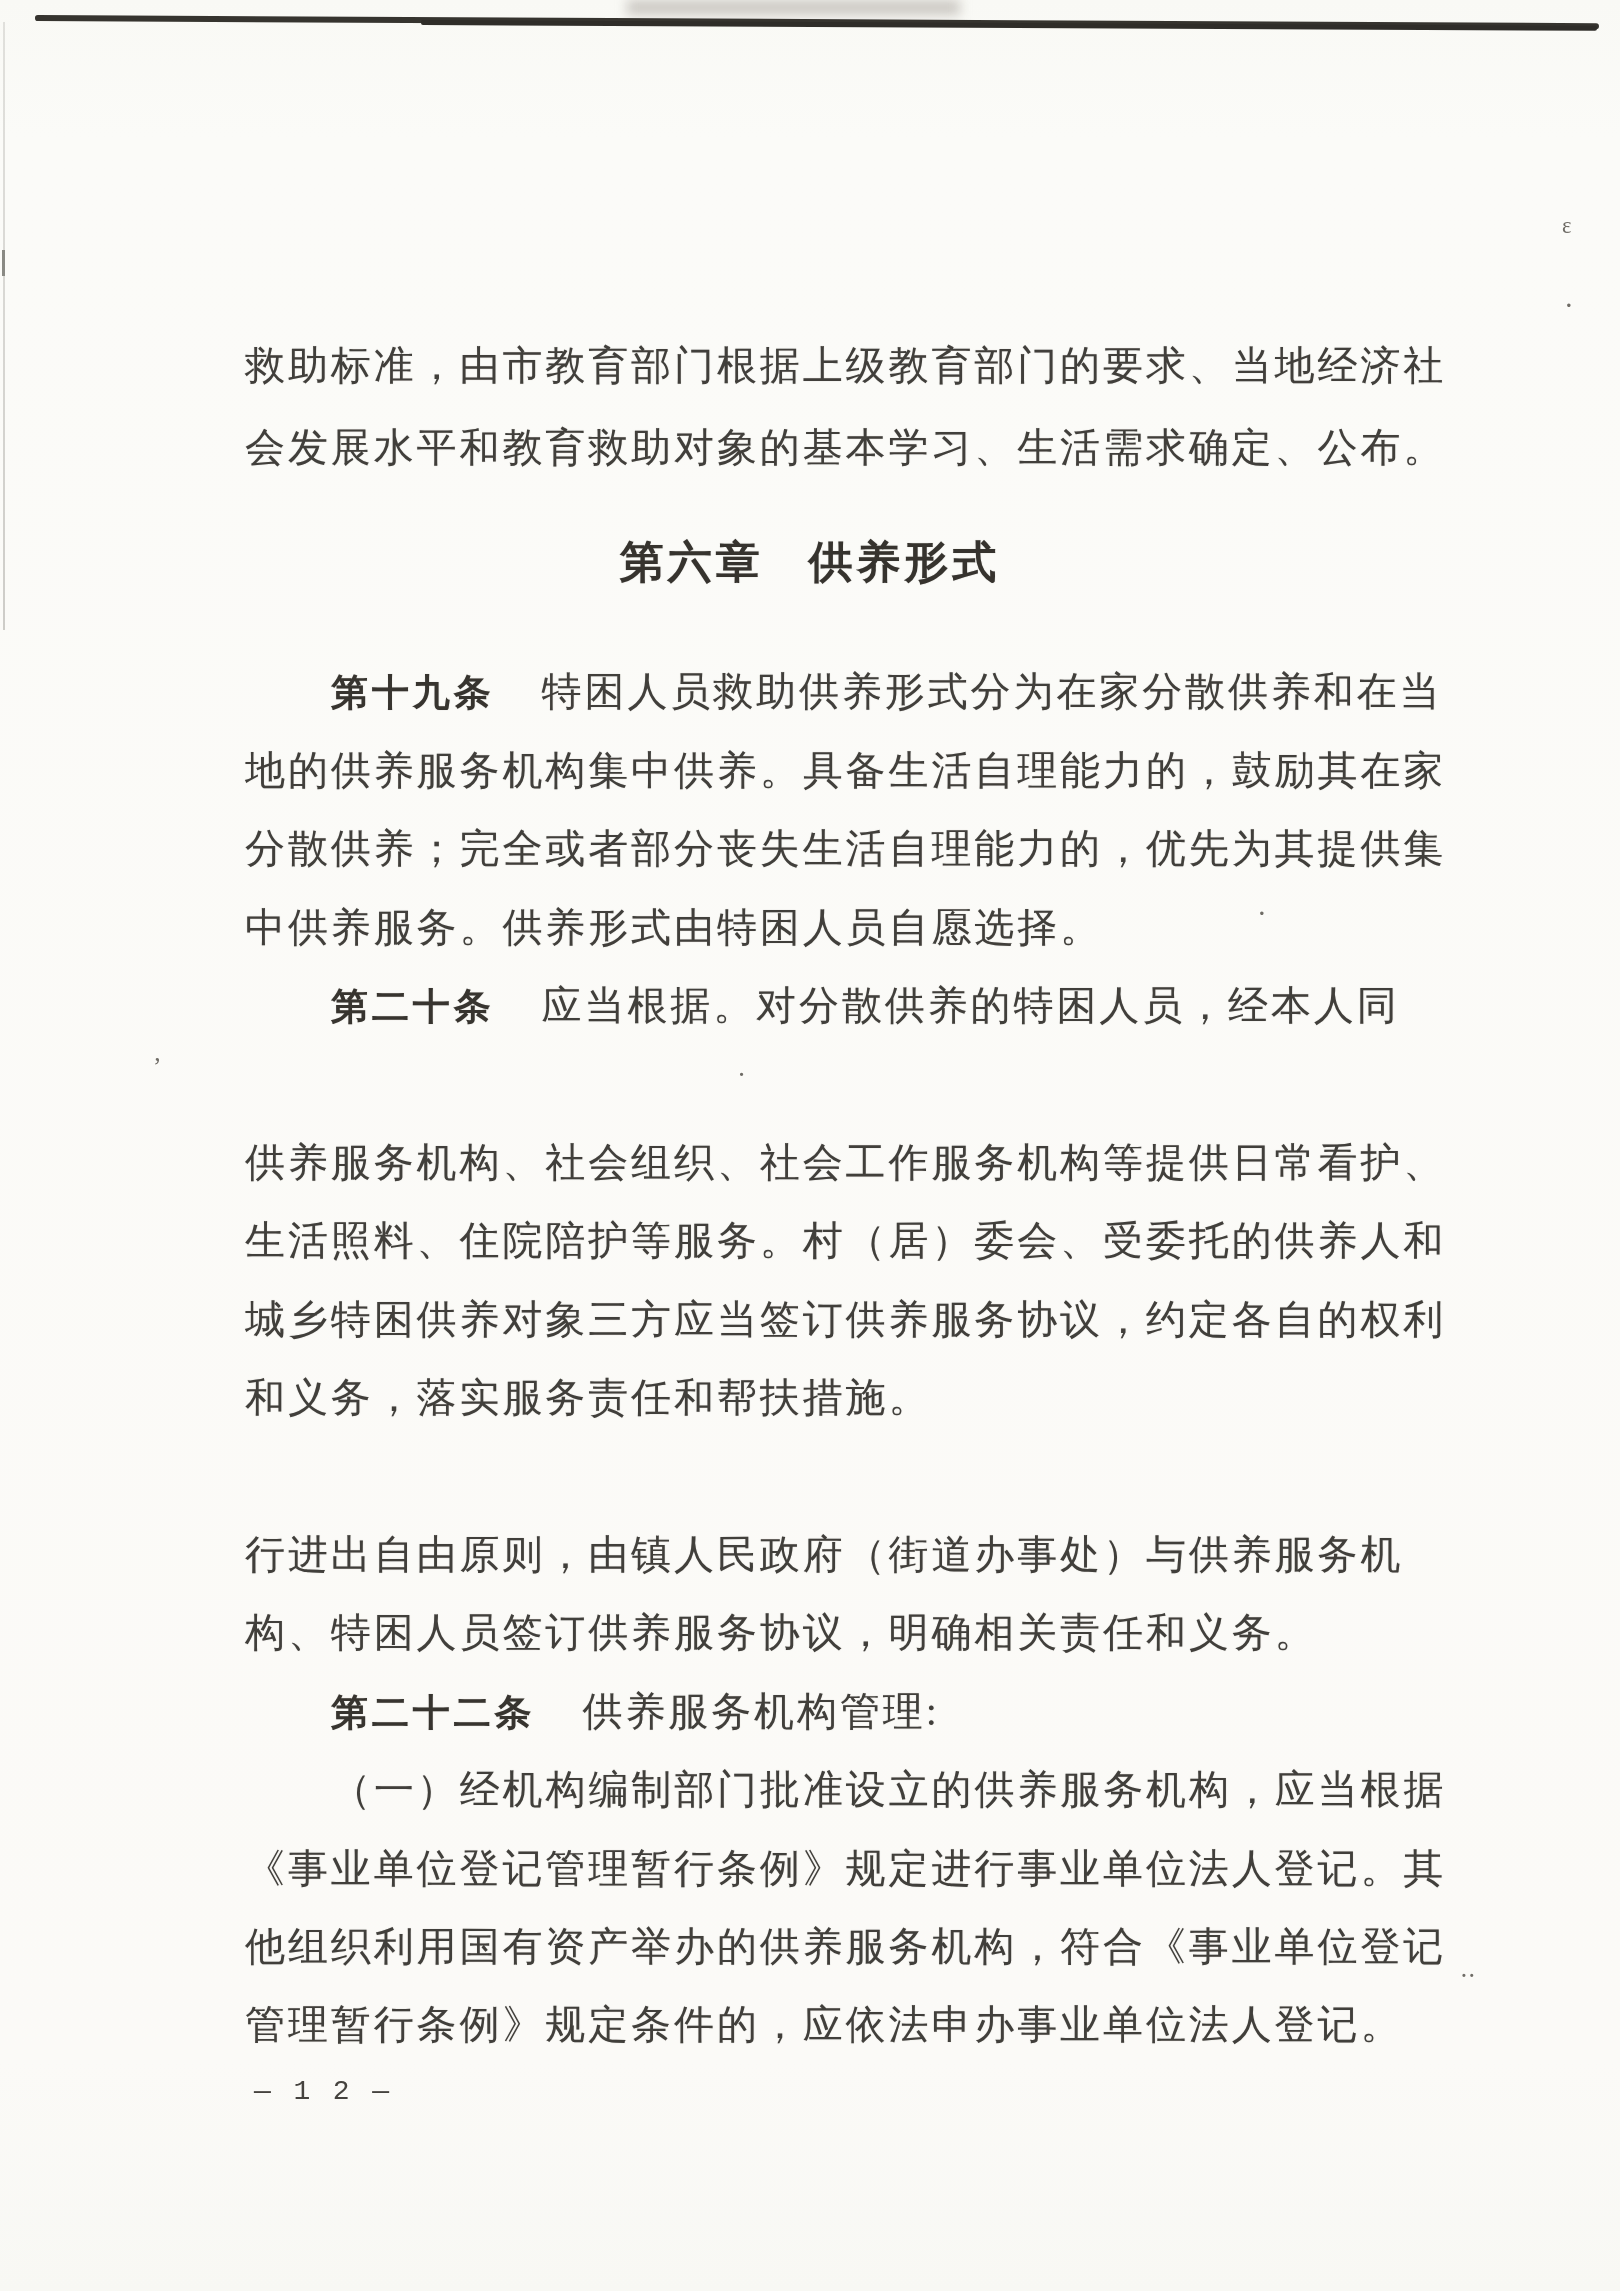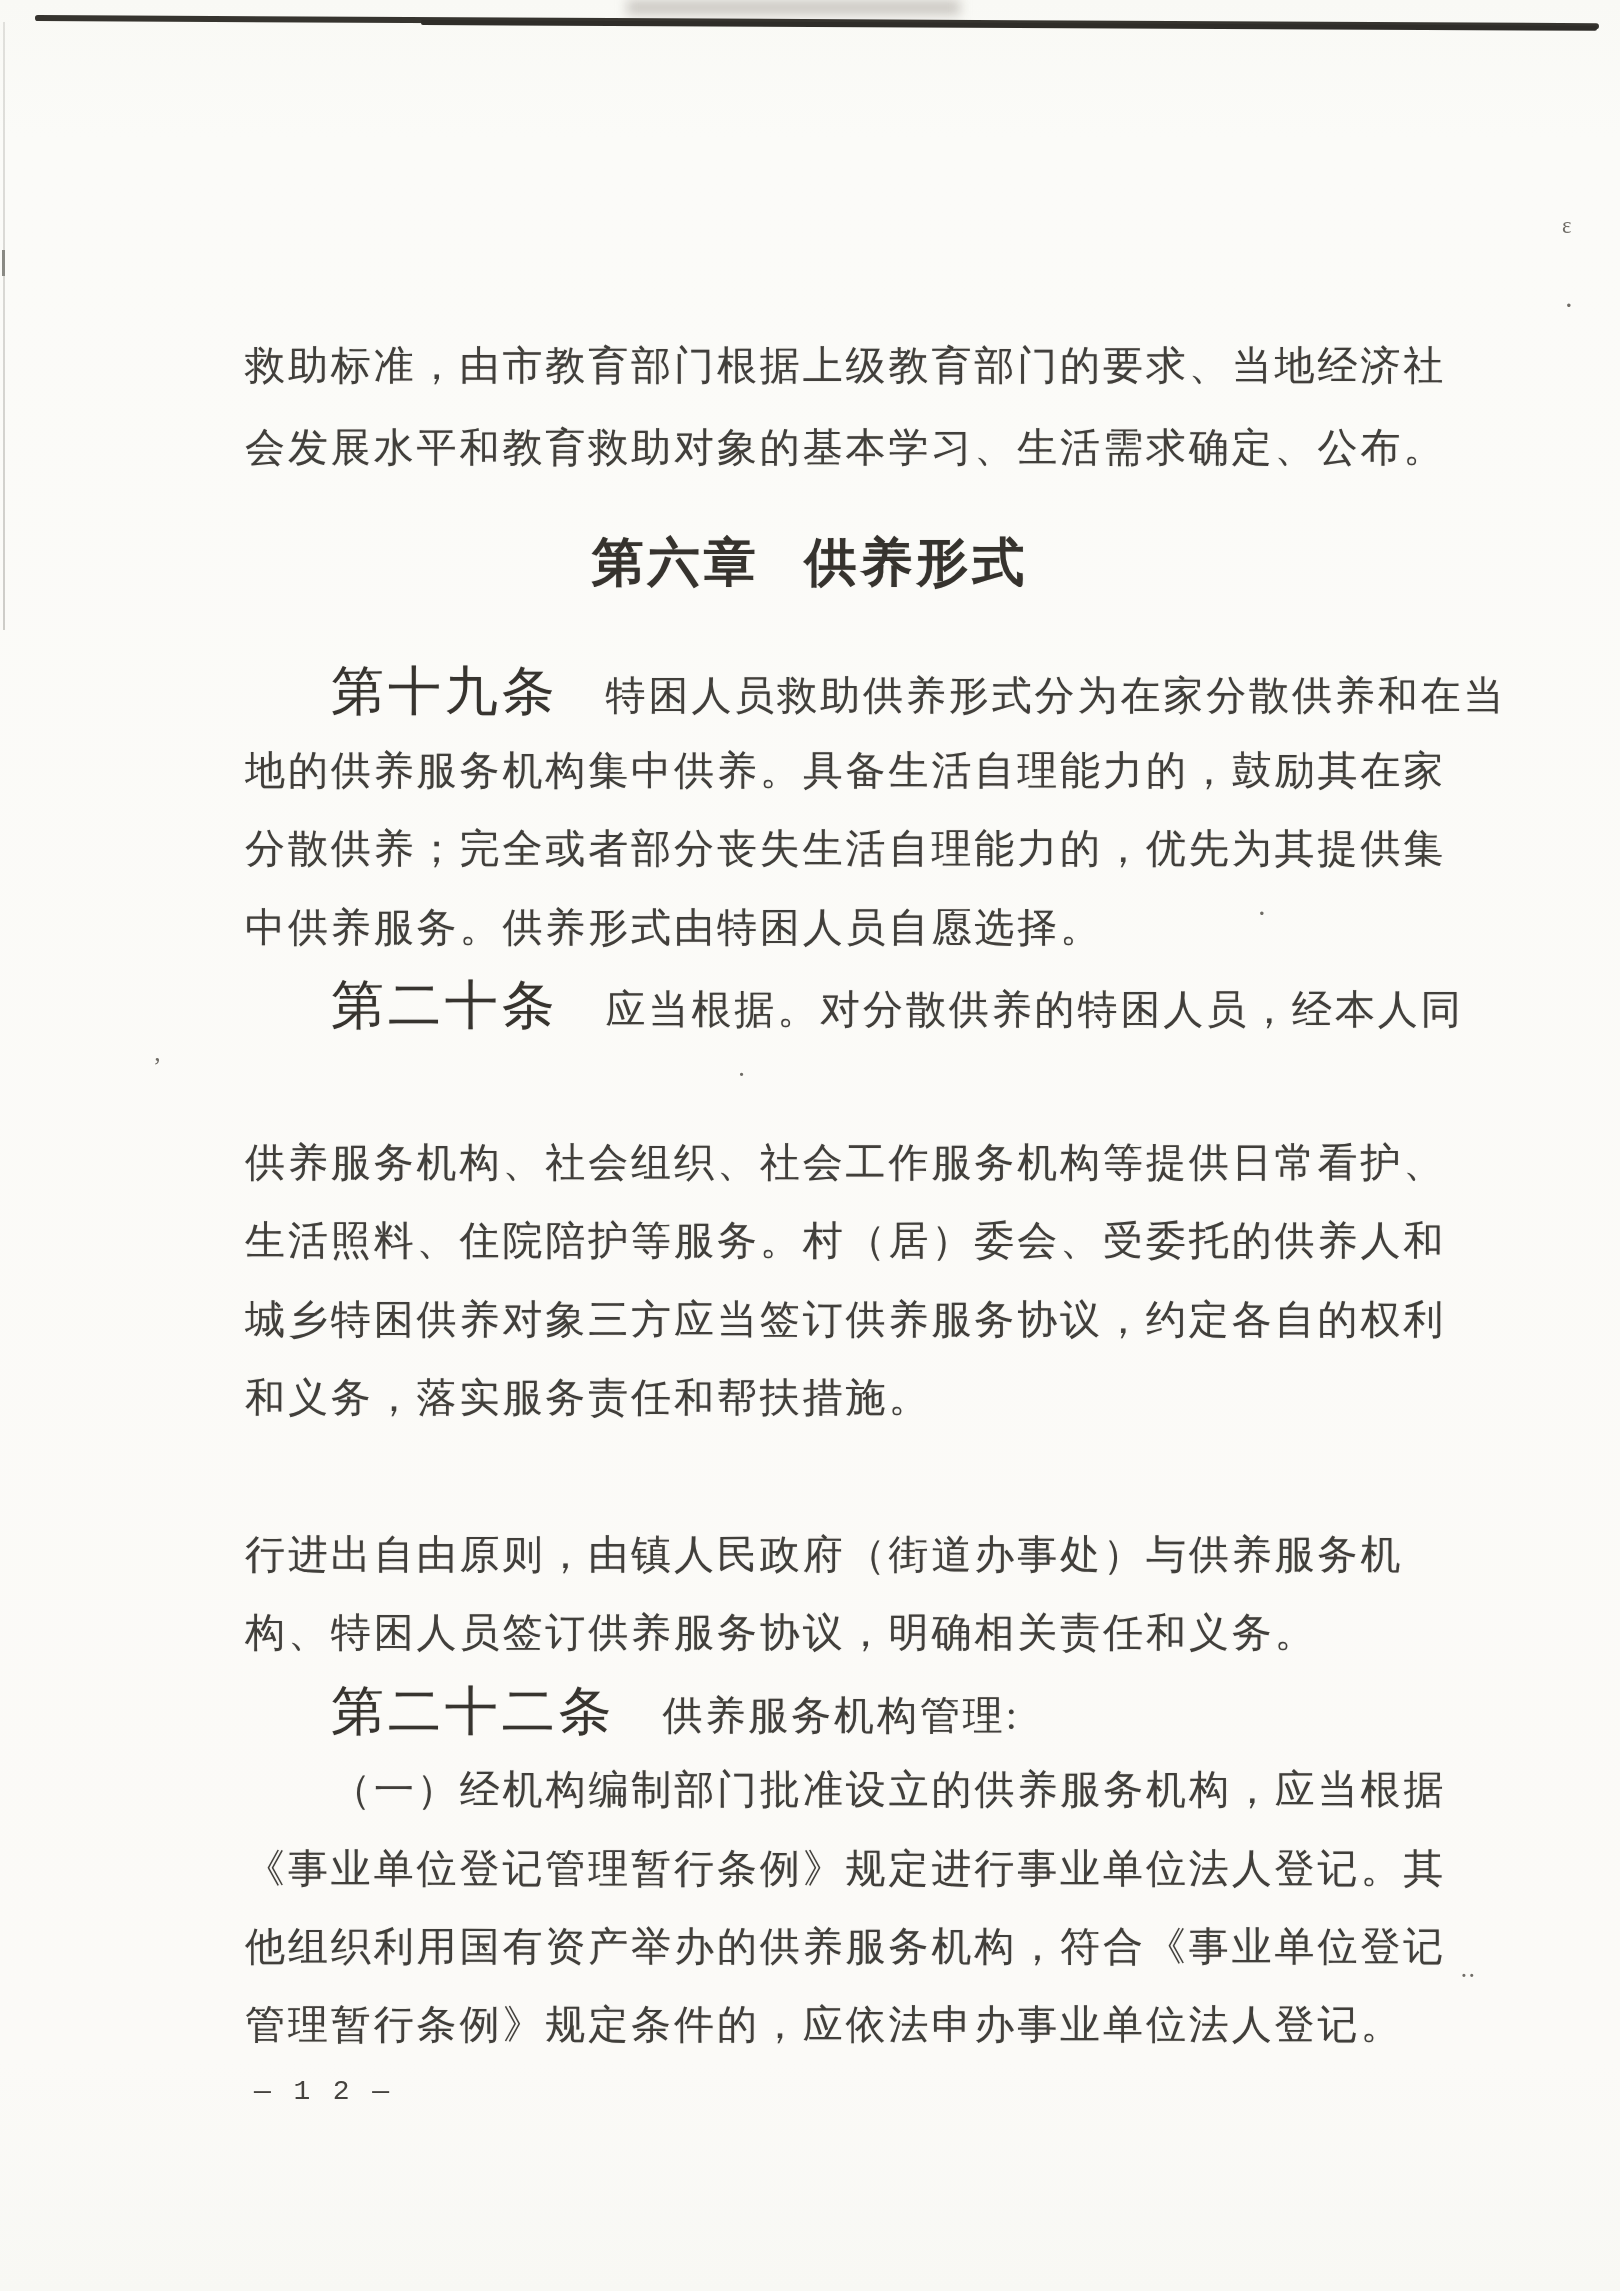--- a/index.html
+++ b/index.html
@@ -44,28 +44,28 @@
   .line{
     position:absolute;left:245px;
     font-size:40px;line-height:47px;letter-spacing:2.9px;
     white-space:nowrap;
     color:#413f3b;
     text-shadow:0 0 1px rgba(74,71,66,0.35);
     margin-top:44px;
   }
   .indent{padding-left:86px;}
   .term{
-    font-weight:normal;color:#37342f;
-    font-size:53px;letter-spacing:3.9px;
+    font-weight:bold;color:#37342f;
+    font-size:37px;letter-spacing:3.9px;
     margin-right:47px;
   }
   .chapter{
     position:absolute;top:537px;left:0;width:1620px;
     text-align:center;white-space:nowrap;
-    font-weight:bold;font-size:52px;line-height:51px;letter-spacing:3.9px;
+    font-weight:bold;font-size:44px;line-height:51px;letter-spacing:3.9px;
     color:#36332e;
     text-shadow:0 0 1px rgba(60,58,52,0.35);
   }
   .chapter-gap{display:inline-block;width:45px;}
   .page-number{
     position:absolute;top:2076px;left:223px;
     font-family:"Liberation Mono","DejaVu Sans Mono",monospace;
     font-size:28px;letter-spacing:2.9px;color:#45423e;white-space:nowrap;margin-left:31px;
   }
 </style>

